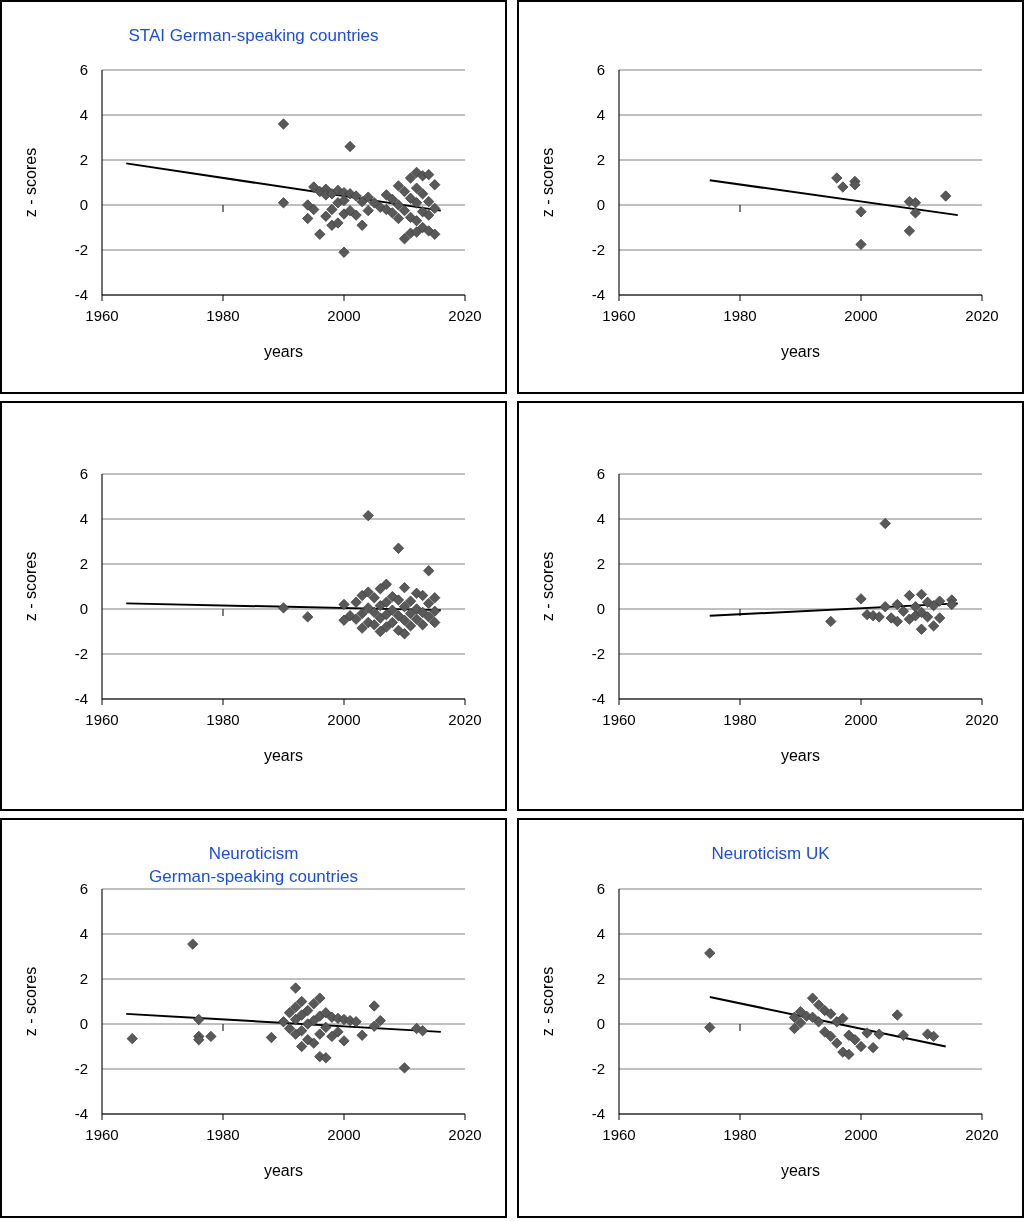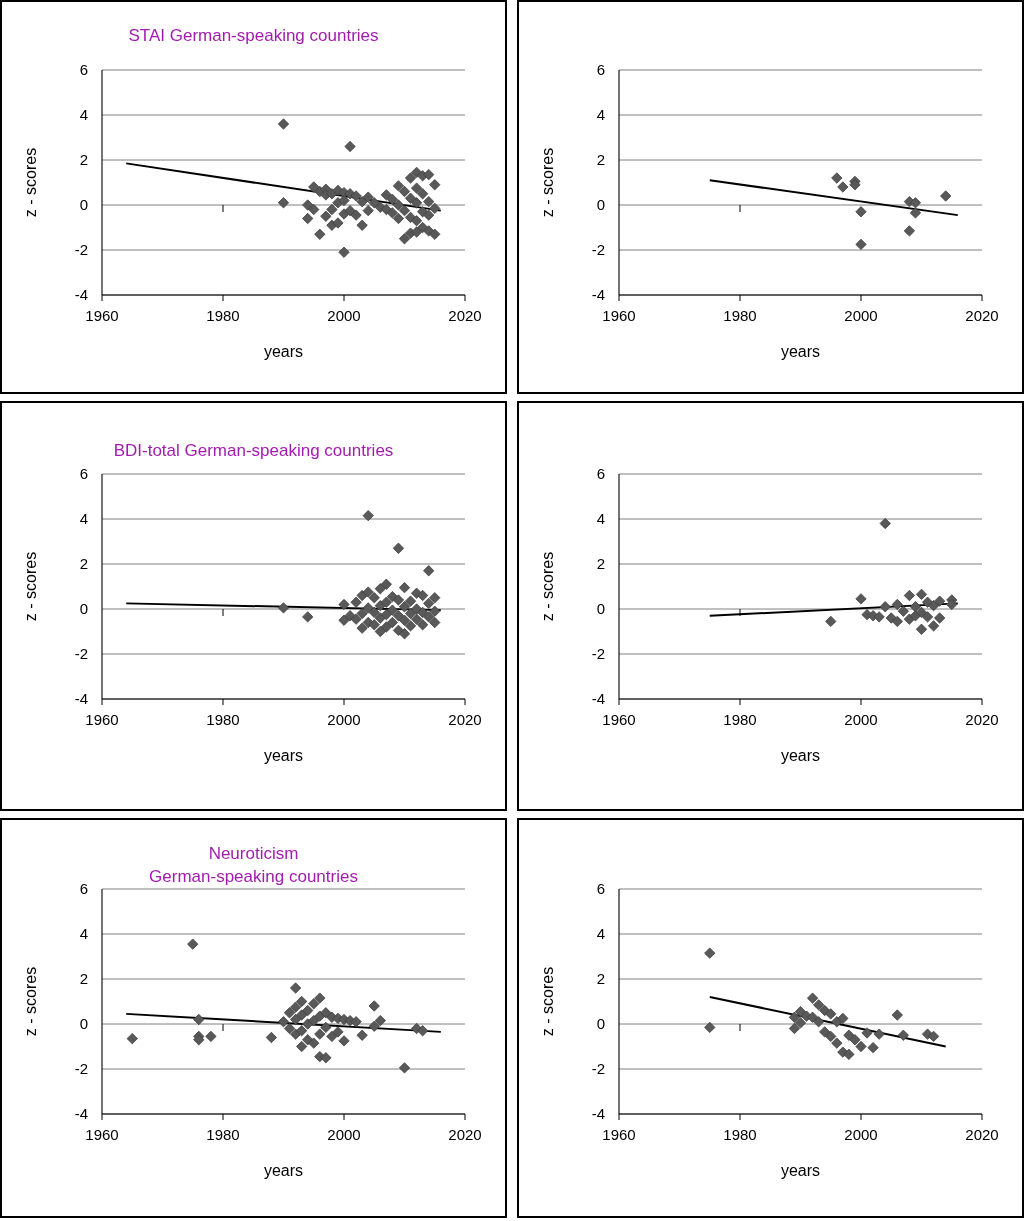--- a/index.html
+++ b/index.html
@@ -30,21 +30,21 @@
     background: #ffffff;
     overflow: hidden;
   }
   .panel-title {
     position: absolute;
     left: 0;
     right: 0;
     text-align: center;
     font-size: 17px;
     line-height: 23px;
-    color: #a21caf;
+    color: #1d4ed8;
   }
   .panel-title .line2 { display: block; }
   .plot-host {
     position: absolute;
     left: 0;
     top: 0;
     width: 100%;
     height: 100%;
   }
   svg { display: block; }
@@ -225,24 +225,20 @@
           <polygon points="390.40000000000003 194.425 395.6 199.625 390.40000000000003 204.825 385.20000000000005 199.625" class="marker"></polygon>
           <polygon points="390.40000000000003 223.675 395.6 228.875 390.40000000000003 234.075 385.20000000000005 228.875" class="marker"></polygon>
           <polygon points="396.45 195.55 401.65 200.75 396.45 205.95 391.25 200.75" class="marker"></polygon>
           <polygon points="396.45 205.675 401.65 210.875 396.45 216.075 391.25 210.875" class="marker"></polygon>
           <polygon points="426.7 188.8 431.9 194 426.7 199.2 421.5 194" class="marker"></polygon>
         </svg>
       </div>
   </div>
 
   <div class="panel">
-    <div class="panel-title" style="top:36px">
-      <span>BDI-total German-speaking countries</span>
-      <span class="line2"></span>
-    </div>
     <div class="plot-host">
         <svg width="503" height="406" viewBox="0 0 503 406">
           <line x1="100" y1="296" x2="463" y2="296" class="grid-line"></line>
           <line x1="100" y1="251" x2="463" y2="251" class="grid-line"></line>
           <line x1="100" y1="206" x2="463" y2="206" class="grid-line"></line>
           <line x1="100" y1="161" x2="463" y2="161" class="grid-line"></line>
           <line x1="100" y1="116" x2="463" y2="116" class="grid-line"></line>
           <line x1="100" y1="71" x2="463" y2="71" class="grid-line"></line>
           <line x1="100" y1="71" x2="100" y2="296" class="axis-line"></line>
           <line x1="100" y1="296" x2="463" y2="296" class="axis-line"></line>
@@ -455,20 +451,24 @@
           <polygon points="372.25 201.05 377.45 206.25 372.25 211.45 367.05 206.25" class="marker"></polygon>
           <polygon points="378.3 195.425 383.5 200.625 378.3 205.825 373.1 200.625" class="marker"></polygon>
           <polygon points="402.5 242.675 407.7 247.875 402.5 253.075 397.3 247.875" class="marker"></polygon>
           <polygon points="414.6 203.3 419.8 208.5 414.6 213.7 409.40000000000003 208.5" class="marker"></polygon>
           <polygon points="420.65 205.55 425.84999999999997 210.75 420.65 215.95 415.45 210.75" class="marker"></polygon>
         </svg>
       </div>
   </div>
 
   <div class="panel">
+    <div class="panel-title" style="top:22px">
+      <span>Neuroticism UK</span>
+      <span class="line2"></span>
+    </div>
     <div class="plot-host">
         <svg width="503" height="396" viewBox="0 0 503 396">
           <line x1="100" y1="294" x2="463" y2="294" class="grid-line"></line>
           <line x1="100" y1="249" x2="463" y2="249" class="grid-line"></line>
           <line x1="100" y1="204" x2="463" y2="204" class="grid-line"></line>
           <line x1="100" y1="159" x2="463" y2="159" class="grid-line"></line>
           <line x1="100" y1="114" x2="463" y2="114" class="grid-line"></line>
           <line x1="100" y1="69" x2="463" y2="69" class="grid-line"></line>
           <line x1="100" y1="69" x2="100" y2="294" class="axis-line"></line>
           <line x1="100" y1="294" x2="463" y2="294" class="axis-line"></line>

